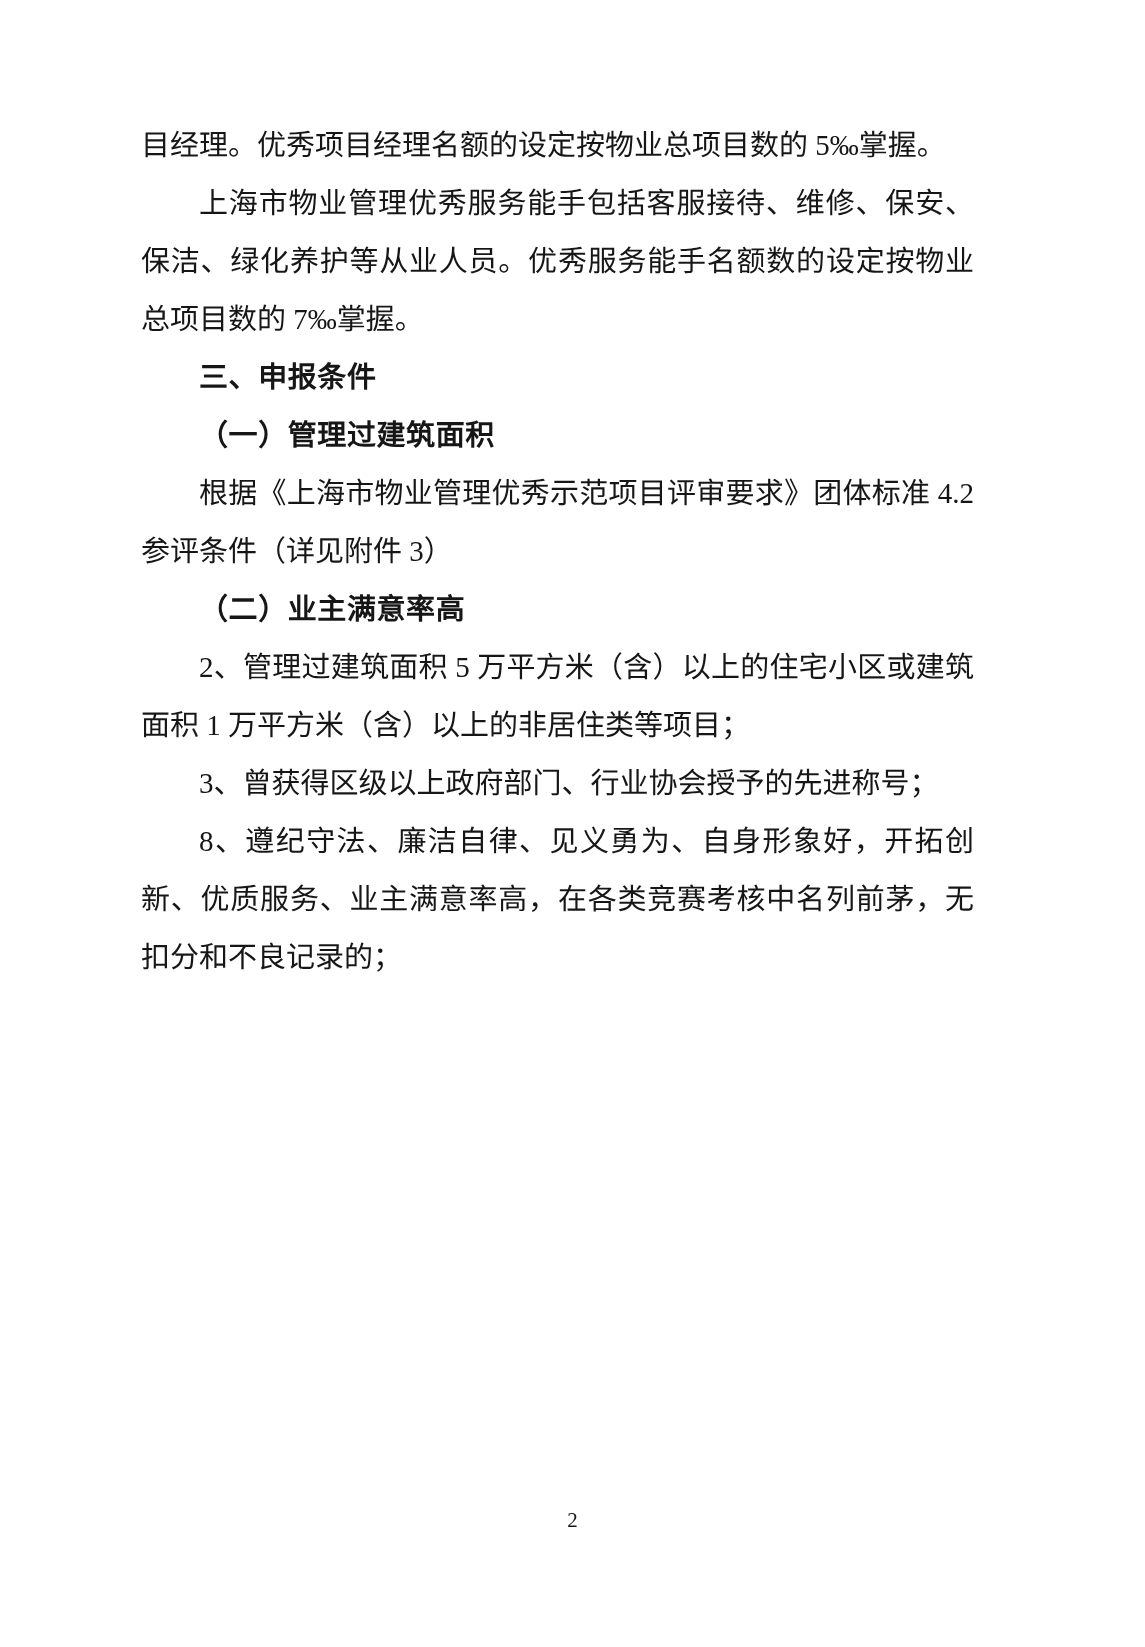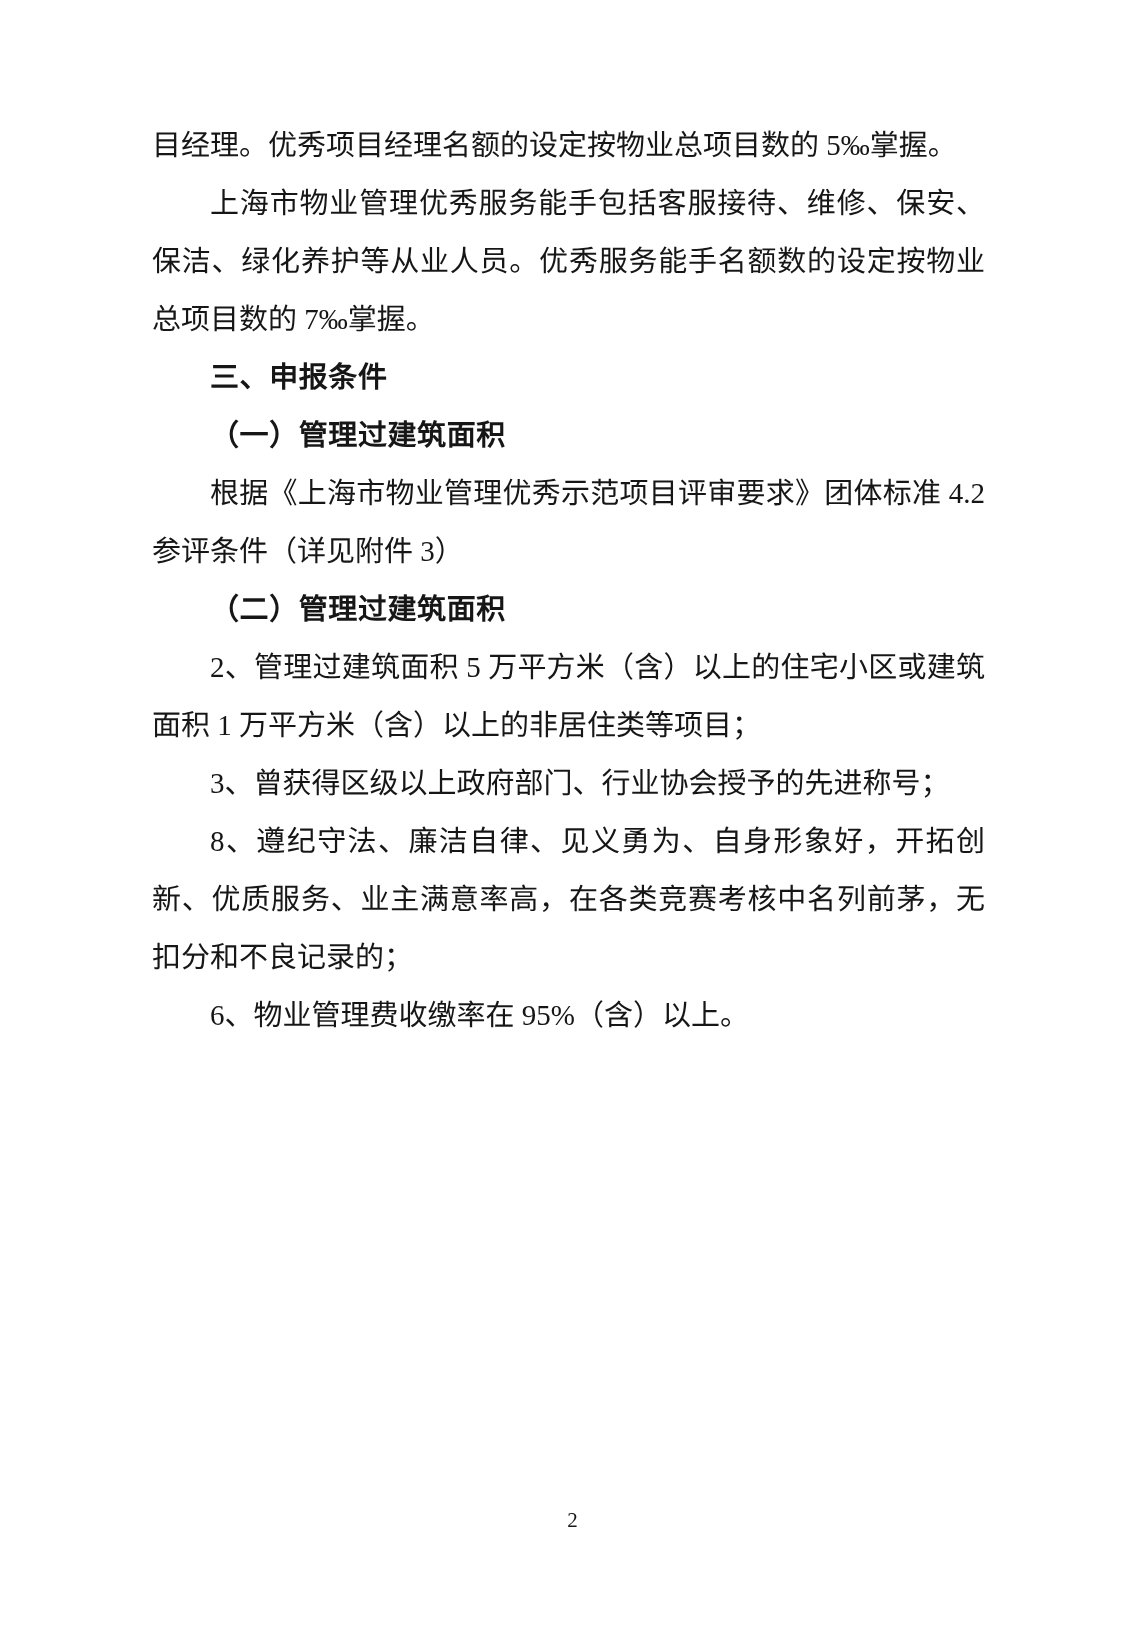--- a/index.html
+++ b/index.html
@@ -11,21 +11,21 @@
     position: relative;
     width: 1145px;
     height: 1647px;
     background: #ffffff;
     overflow: hidden;
     font-family: "Liberation Serif", "DejaVu Serif", serif;
     color: #161616;
   }
   .content {
     position: absolute;
-    left: 152px;
+    left: 141px;
     top: 116px;
     width: 833px;
     font-size: 29px;
     line-height: 58px;
     text-align: justify;
     text-justify: inter-ideograph;
   }
   .content .block {
     margin: 0;
     padding: 0;
@@ -59,22 +59,21 @@
 </head>
 <body>
 
 <div class="page">
   <div class="content" id="doc-content">
       <div class="block para">目经理。优秀项目经理名额的设定按物业总项目数的 5‰掌握。</div>
       <div class="block para indent">上海市物业管理优秀服务能手包括客服接待、维修、保安、保洁、绿化养护等从业人员。优秀服务能手名额数的设定按物业总项目数的 7‰掌握。</div>
       <div class="block h-hei indent">三、申报条件</div>
       <div class="block h-kai indent">（一）管理过建筑面积</div>
       <div class="block para indent">根据《上海市物业管理优秀示范项目评审要求》团体标准 4.2 参评条件（详见附件 3）</div>
-      <div class="block h-kai indent">（二）管理过建筑面积</div>
+      <div class="block h-kai indent">（二）业主满意率高</div>
       <div class="block para indent">2、管理过建筑面积 5 万平方米（含）以上的住宅小区或建筑面积 1 万平方米（含）以上的非居住类等项目；</div>
       <div class="block para indent">3、曾获得区级以上政府部门、行业协会授予的先进称号；</div>
       <div class="block para indent">8、遵纪守法、廉洁自律、见义勇为、自身形象好，开拓创新、优质服务、业主满意率高，在各类竞赛考核中名列前茅，无扣分和不良记录的；</div>
-      <div class="block para indent">6、物业管理费收缴率在 95%（含）以上。</div>
     </div>
   <div class="footer">
     <span>2</span>
   </div>
 </div>
 
 </body></html>

